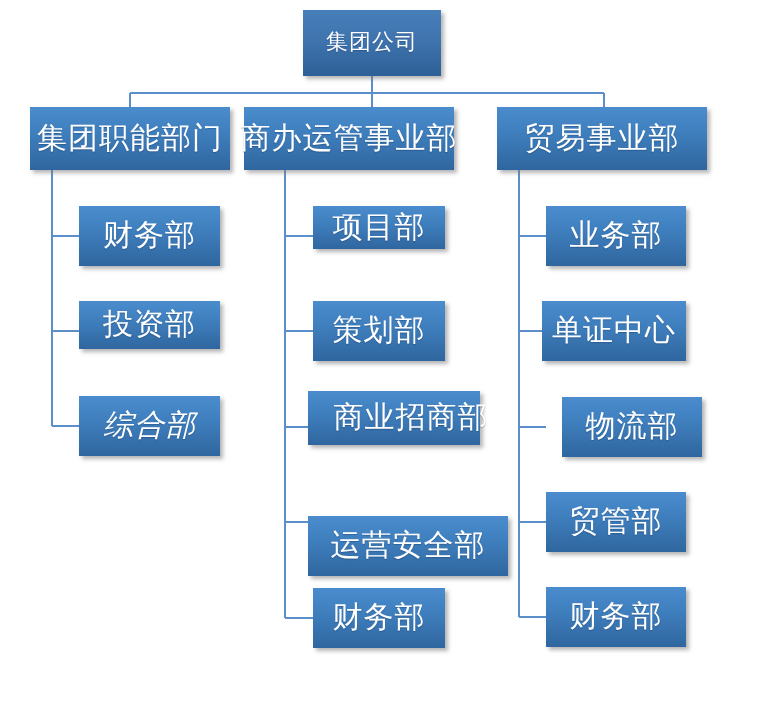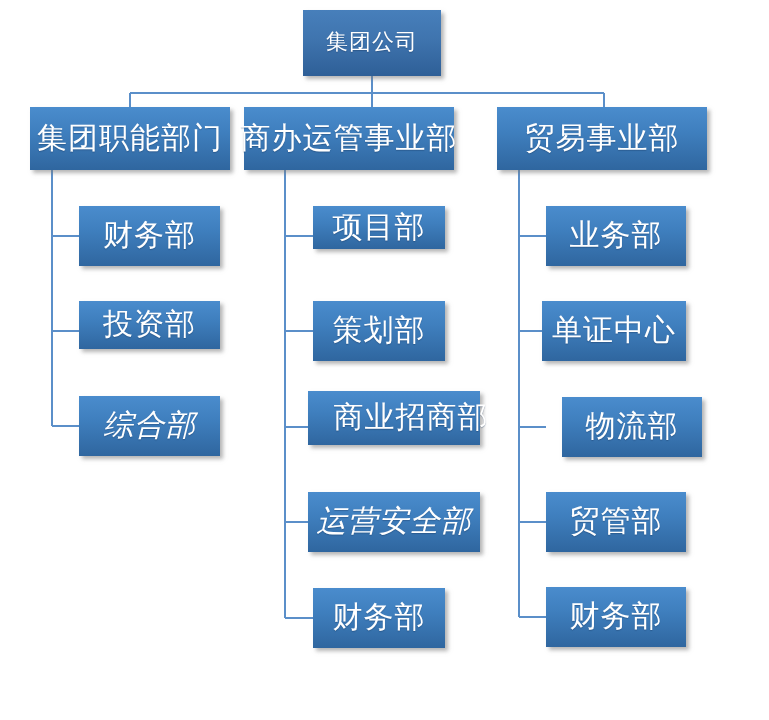--- a/index.html
+++ b/index.html
@@ -139,21 +139,21 @@
 
     <div class="node level-2" style="left:313px; top:206px; width:132px; height:43px;">
       <span class="node-label">项目部</span>
     </div>
     <div class="node level-2" style="left:313px; top:301px; width:132px; height:60px;">
       <span class="node-label">策划部</span>
     </div>
     <div class="node level-2" style="left:308px; top:391px; width:172px; height:54px;padding-left:34px;">
       <span class="node-label">商业招商部</span>
     </div>
-    <div class="node level-2" style="left:308px; top:492px; width:172px; height:60px;font-style:italic;">
+    <div class="node level-2" style="left:308px; top:516px; width:200px; height:60px;">
       <span class="node-label">运营安全部</span>
     </div>
     <div class="node level-2" style="left:313px; top:588px; width:132px; height:60px;">
       <span class="node-label">财务部</span>
     </div>
 
     <div class="node level-2" style="left:546px; top:206px; width:140px; height:60px;">
       <span class="node-label">业务部</span>
     </div>
     <div class="node level-2" style="left:542px; top:301px; width:144px; height:60px;">

